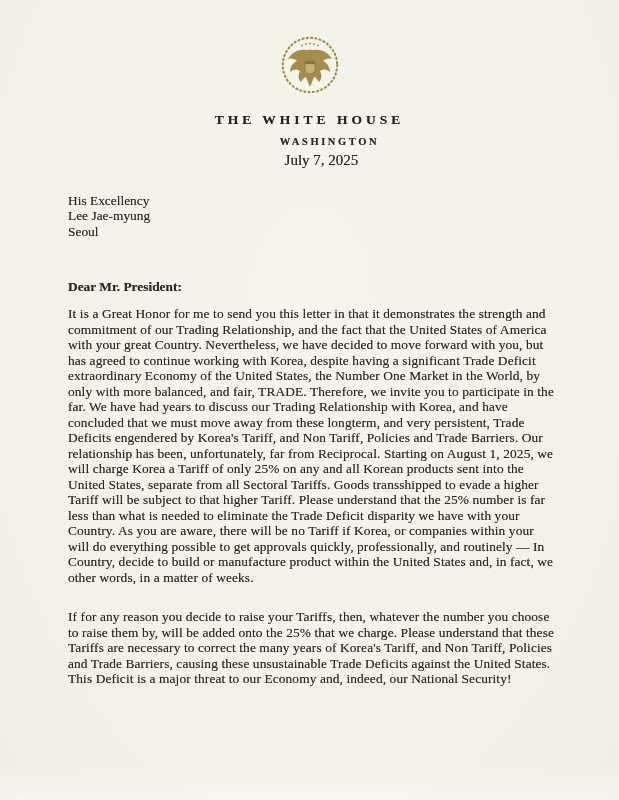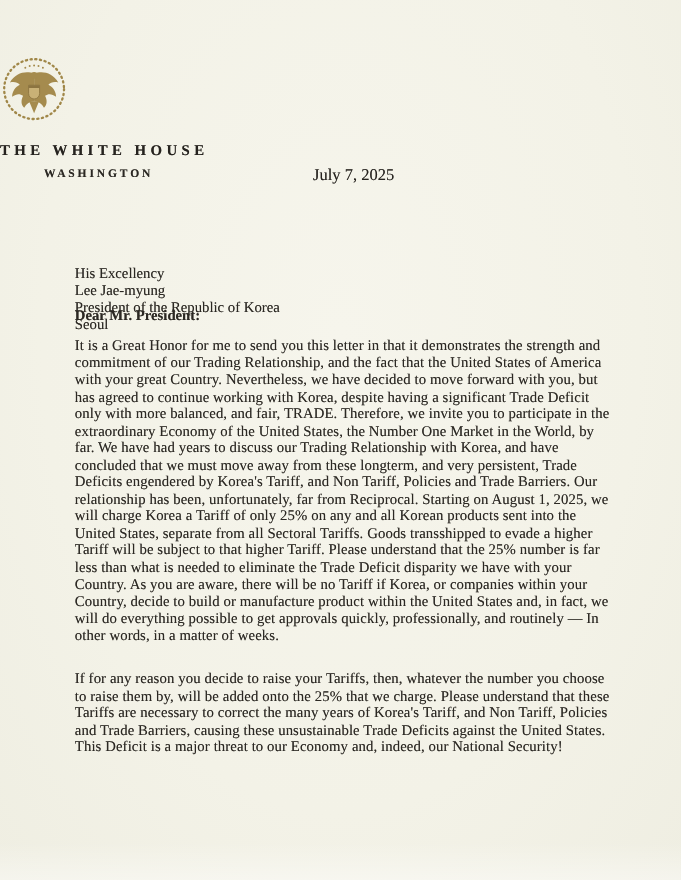--- a/index.html
+++ b/index.html
@@ -16,21 +16,22 @@
     color:#2b2823;
     overflow:hidden;
   }
   .paper::after{
     content:"";
     position:absolute;left:0;right:0;bottom:0;height:34px;
     background:linear-gradient(180deg, rgba(255,255,255,0) 0%, rgba(255,255,255,0.4) 100%);
     pointer-events:none;
   }
   .letterhead{
-    position:absolute;top:16px;left:0;right:0;
+    position:absolute;top:0;left:0;right:0;
+    text-align:center;
   }
   .seal{
     margin-top:35px;
     display:inline-block;
     line-height:0;
   }
   .org{
     margin-top:13px;
     font-size:13.5px;
     font-weight:bold;
@@ -52,21 +53,20 @@
     text-align:center;
     font-size:15px;
     color:#26231f;
     text-shadow:0 0 0.5px rgba(43,40,35,0.5);
     padding-left:24px;
   }
   .recipient{
     position:absolute;left:68px;top:193px;
     font-size:13.4px;line-height:15.3px;
     text-shadow:0 0 0.5px rgba(43,40,35,0.5);
-    margin-top:48px;
   }
   .salutation{
     position:absolute;left:68px;top:279px;
     font-size:13.4px;
     text-shadow:0 0 0.5px rgba(43,40,35,0.5);
     font-weight:bold;
   }
   .para{
     position:absolute;left:68px;
     font-size:13.4px;line-height:15.5px;
@@ -103,44 +103,43 @@
     </span>
     <div class="org">THE WHITE HOUSE</div>
     <div class="city">WASHINGTON</div>
   </div>
 
   <div class="date">July 7, 2025</div>
 
   <div class="recipient">
       <div>His Excellency</div>
       <div>Lee Jae-myung</div>
-      <div>President of the Republic of Korea</div>
       <div>Seoul</div>
     </div>
 
   <div class="salutation">Dear Mr. President:</div>
 
   <div class="para para-1">
       <div>It is a Great Honor for me to send you this letter in that it demonstrates the strength and</div>
       <div>commitment of our Trading Relationship, and the fact that the United States of America</div>
       <div>with your great Country. Nevertheless, we have decided to move forward with you, but</div>
       <div>has agreed to continue working with Korea, despite having a significant Trade Deficit</div>
+      <div>extraordinary Economy of the United States, the Number One Market in the World, by</div>
       <div>only with more balanced, and fair, TRADE. Therefore, we invite you to participate in the</div>
-      <div>extraordinary Economy of the United States, the Number One Market in the World, by</div>
       <div>far. We have had years to discuss our Trading Relationship with Korea, and have</div>
       <div>concluded that we must move away from these longterm, and very persistent, Trade</div>
       <div>Deficits engendered by Korea's Tariff, and Non Tariff, Policies and Trade Barriers. Our</div>
       <div>relationship has been, unfortunately, far from Reciprocal. Starting on August 1, 2025, we</div>
       <div>will charge Korea a Tariff of only 25% on any and all Korean products sent into the</div>
       <div>United States, separate from all Sectoral Tariffs. Goods transshipped to evade a higher</div>
       <div>Tariff will be subject to that higher Tariff. Please understand that the 25% number is far</div>
       <div>less than what is needed to eliminate the Trade Deficit disparity we have with your</div>
       <div>Country. As you are aware, there will be no Tariff if Korea, or companies within your</div>
+      <div>will do everything possible to get approvals quickly, professionally, and routinely — In</div>
       <div>Country, decide to build or manufacture product within the United States and, in fact, we</div>
-      <div>will do everything possible to get approvals quickly, professionally, and routinely — In</div>
       <div>other words, in a matter of weeks.</div>
     </div>
 
   <div class="para para-2">
       <div>If for any reason you decide to raise your Tariffs, then, whatever the number you choose</div>
       <div>to raise them by, will be added onto the 25% that we charge. Please understand that these</div>
       <div>Tariffs are necessary to correct the many years of Korea's Tariff, and Non Tariff, Policies</div>
       <div>and Trade Barriers, causing these unsustainable Trade Deficits against the United States.</div>
       <div>This Deficit is a major threat to our Economy and, indeed, our National Security!</div>
     </div>

